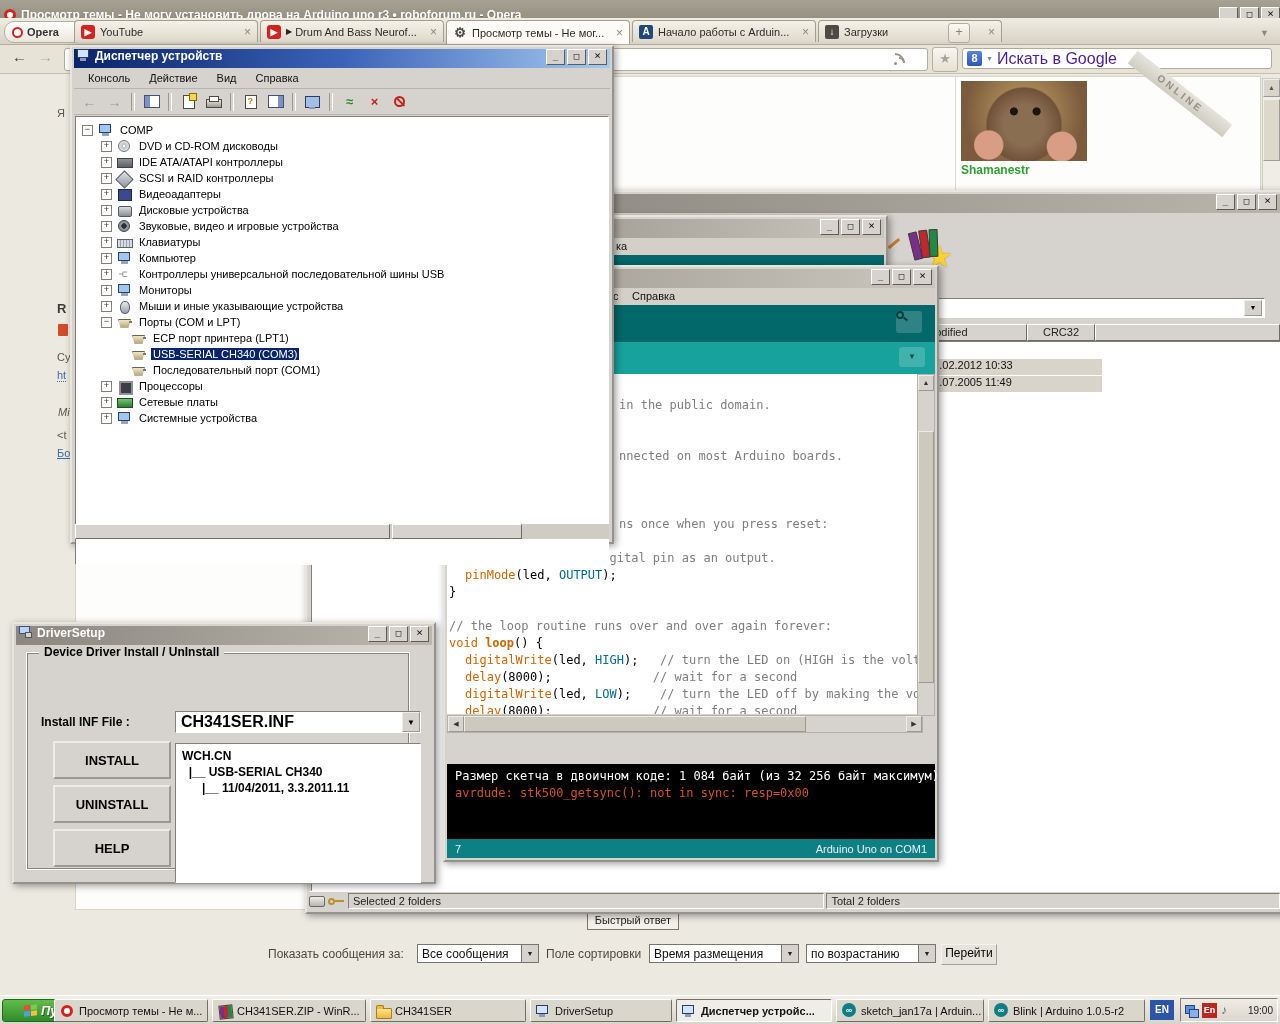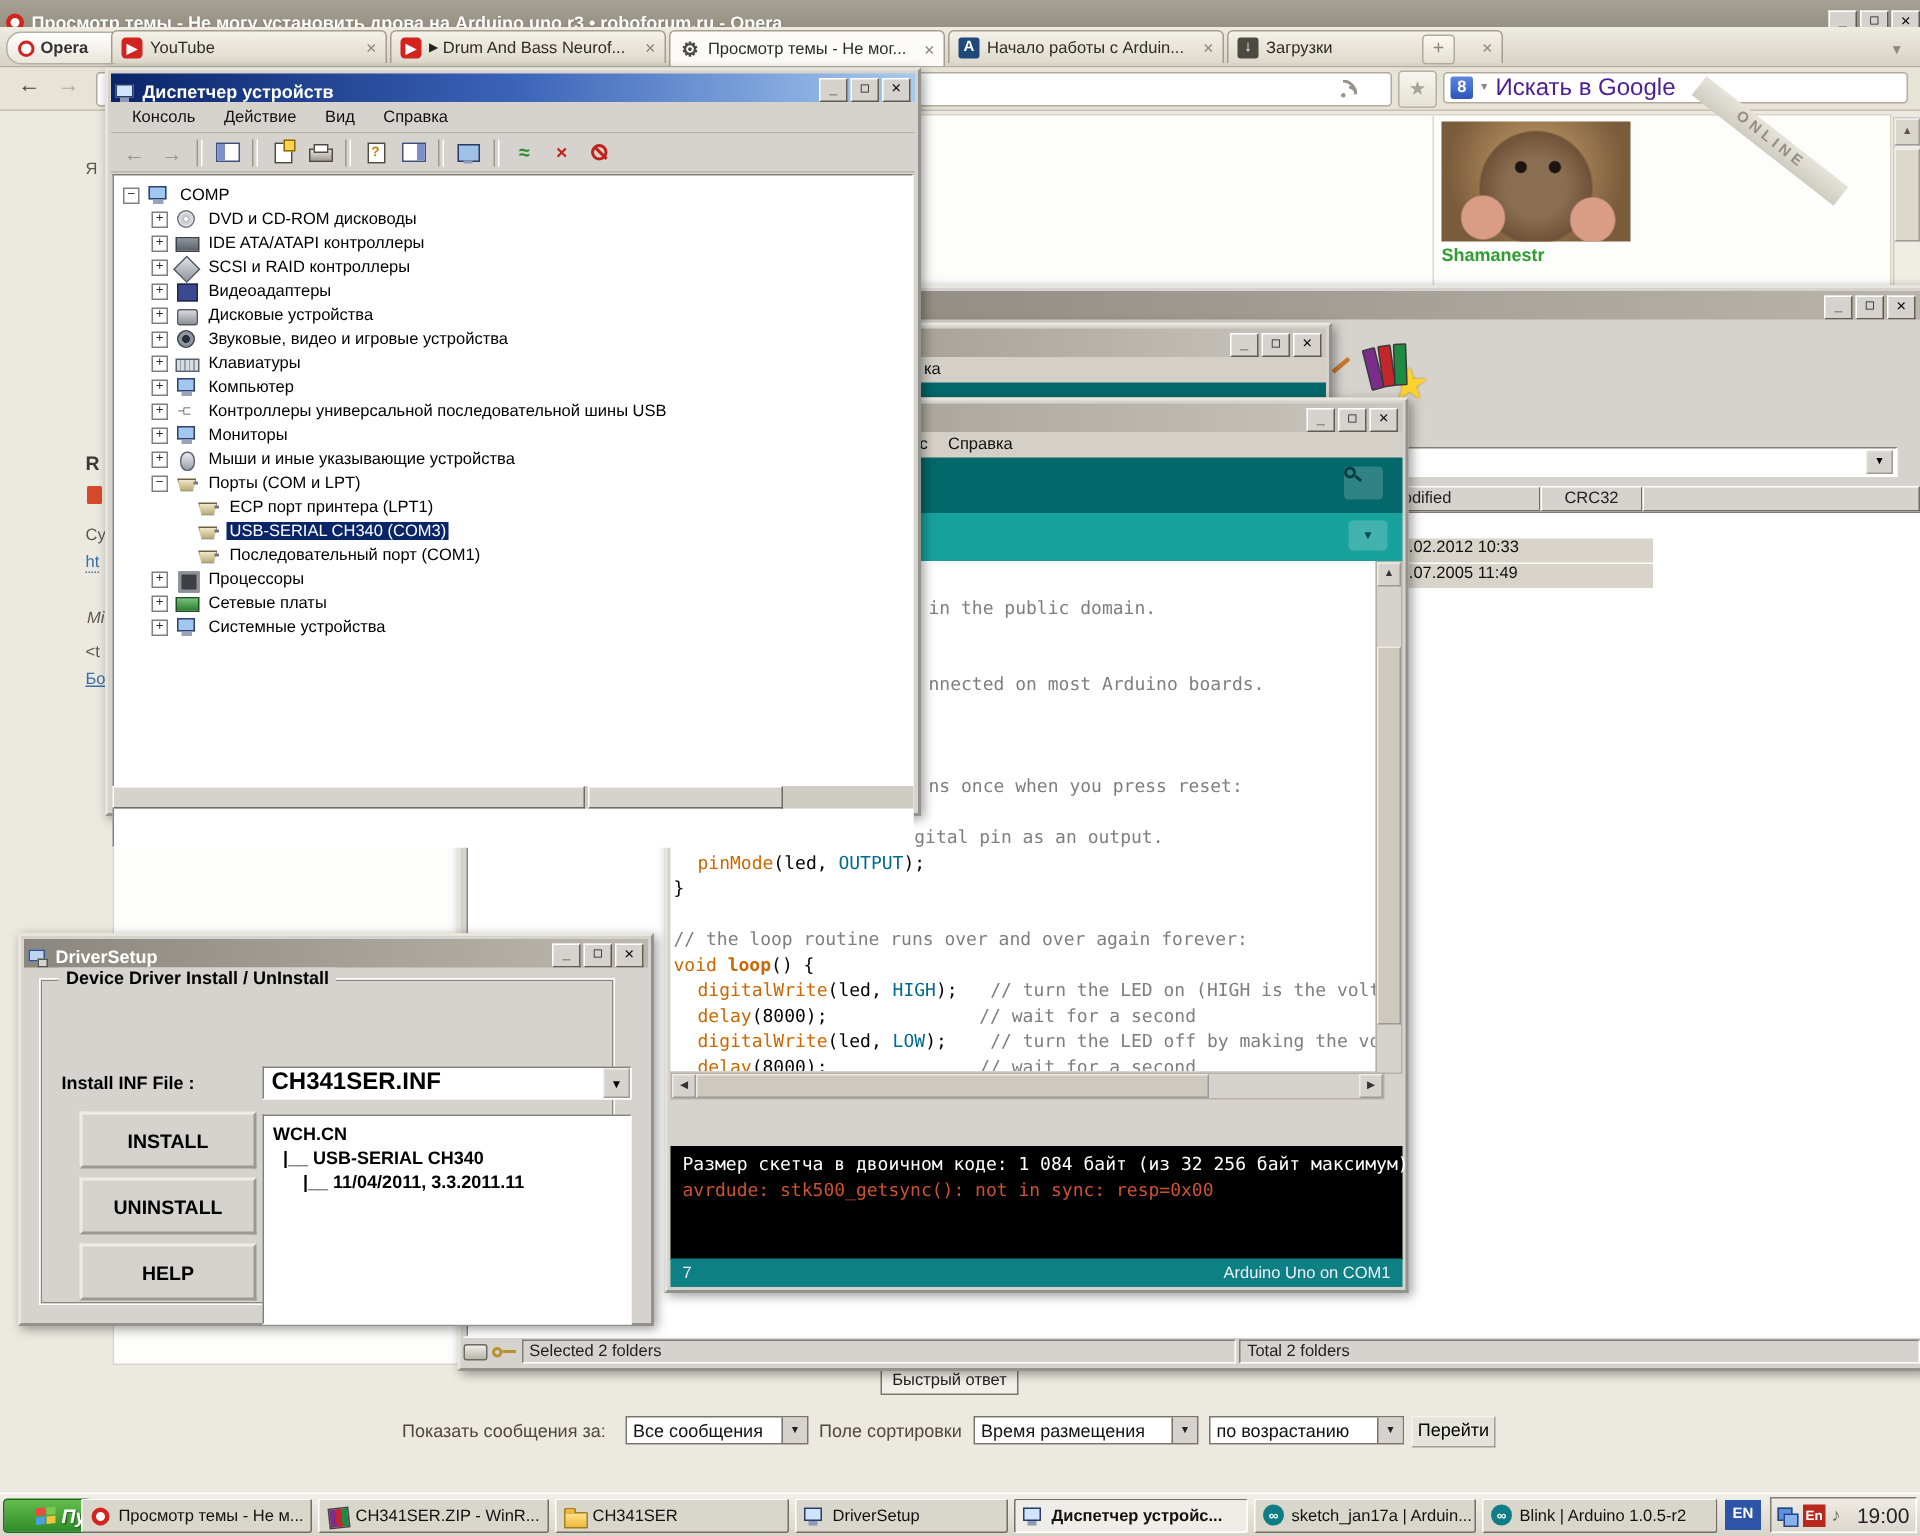--- a/index.html
+++ b/index.html
@@ -1,21 +1,21 @@
 <!DOCTYPE html>
 <html><head>
 <meta charset="utf-8">
 <style>
   html,body{margin:0;padding:0}
   #screen{position:relative;width:1280px;height:1024px;overflow:hidden;background:#ece9e0;
           font-family:"Liberation Sans",sans-serif;-webkit-font-smoothing:none}
   .abs{position:absolute}
   
   .win{position:absolute;border:2px outset #e8e5dd;background:#d6d3ce;box-shadow:2px 2px 7px rgba(0,0,0,.38)}
-  .tgrip{position:absolute;left:2px;right:2px;top:2px;height:19px;display:flex;align-items:flex-end;padding:0 3px;gap:4px;overflow:hidden}
+  .tgrip{position:absolute;left:2px;right:2px;top:2px;height:19px;display:flex;align-items:flex-start;padding:0 3px;gap:4px;overflow:hidden}
   .ttl{color:#fff;font-weight:bold;font-size:12px;white-space:nowrap}
   .wctl{margin-left:auto;display:flex;gap:2px;flex:0 0 auto}
   .wbtn{width:17px;height:14px;background:#d6d3ce;border:1px solid;border-color:#fff #5f5c55 #5f5c55 #fff;
         font-size:9px;line-height:12px;text-align:center;color:#111;font-family:"DejaVu Sans Mono",monospace}
   .wbtn.min::before{content:"_"} .wbtn.max::before{content:"□"} .wbtn.cls::before{content:"×";font-size:11px}
   
   #op-title{left:0;top:0;width:1280px;height:29px;background:linear-gradient(#a7a193,#8d8779);display:flex;align-items:center;gap:5px;padding-left:4px;box-sizing:border-box}
   #op-title .ttl{font-size:12px;text-shadow:0 1px 1px rgba(0,0,0,.3)}
   .opera-o{width:12px;height:12px;border-radius:50%;background:#fff;border:3px solid #d3231f;box-sizing:border-box}
   #op-tabbar{left:0;top:18px;width:1280px;height:27px;background:linear-gradient(#efece2,#d6d2c5);border-bottom:1px solid #b2ad9f;box-sizing:border-box;display:flex;align-items:flex-end}
@@ -193,21 +193,21 @@
   .tk-pc::before{content:"";position:absolute;left:0;top:1px;width:12px;height:9px;background:#cfe4ff;border:1px solid #2b3b63;box-sizing:border-box}
   .tk-pc::after{content:"";position:absolute;left:3px;top:10px;width:6px;height:3px;background:#8e99b5}
   .tk-ard::before{content:"∞";position:absolute;left:0;top:-1px;width:14px;height:14px;border-radius:50%;background:#0e7d86;color:#fff;font-size:9px;font-weight:bold;text-align:center;line-height:14px}
   #lang-en{position:absolute;left:1150px;top:4px;width:24px;height:20px;background:#2c55a8;color:#fff;font-size:10px;font-weight:bold;text-align:center;line-height:20px}
   #tray{position:absolute;left:1180px;top:2px;width:98px;height:24px;border:1px solid;border-color:#827f76 #fff #fff #827f76;display:flex;align-items:center;gap:4px;padding:0 4px;box-sizing:border-box}
   .tray-net{width:13px;height:11px;position:relative}
   .tray-net::before{content:"";position:absolute;left:0;top:0;width:8px;height:7px;background:#5b8fe0;border:1px solid #27427e}
   .tray-net::after{content:"";position:absolute;left:4px;top:4px;width:8px;height:7px;background:#87b0ef;border:1px solid #27427e}
   .tray-lang{width:15px;height:15px;background:#b8281e;color:#fff;font-size:9px;font-weight:bold;text-align:center;line-height:15px}
   .tray-snd{color:#6e6a60;font-size:12px}
-  #clock{font-size:14px;color:#222;margin-left:auto}
+  #clock{font-size:10px;color:#222;margin-left:auto}
 </style>
 </head>
 <body>
 
 <div id="screen">
 
   <div class="abs" id="op-title">
     <span class="opera-o"></span>
     <span class="ttl">Просмотр темы - Не могу установить дрова на Arduino uno r3 • roboforum.ru - Opera</span>
     <span class="wctl">

